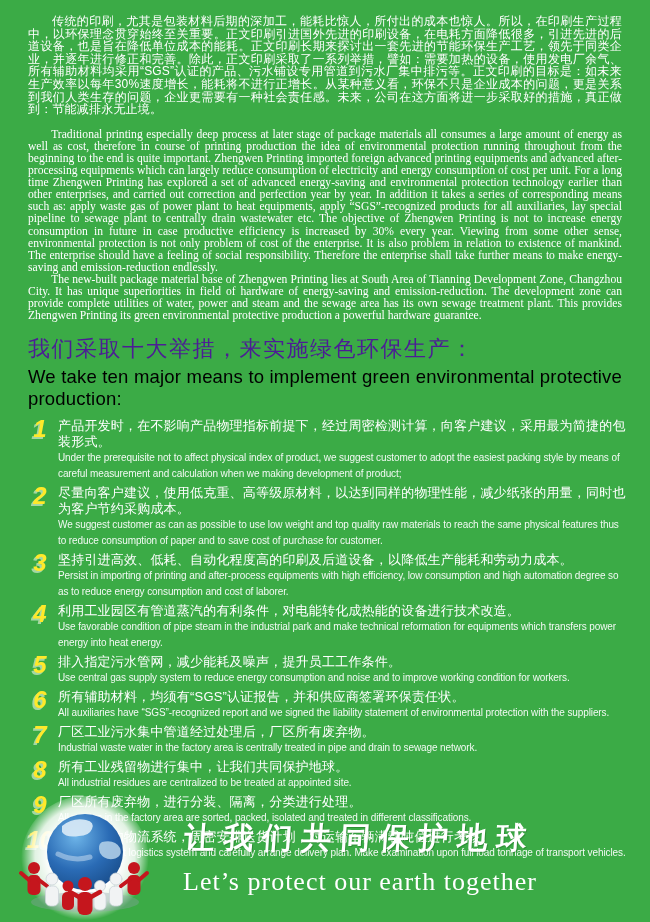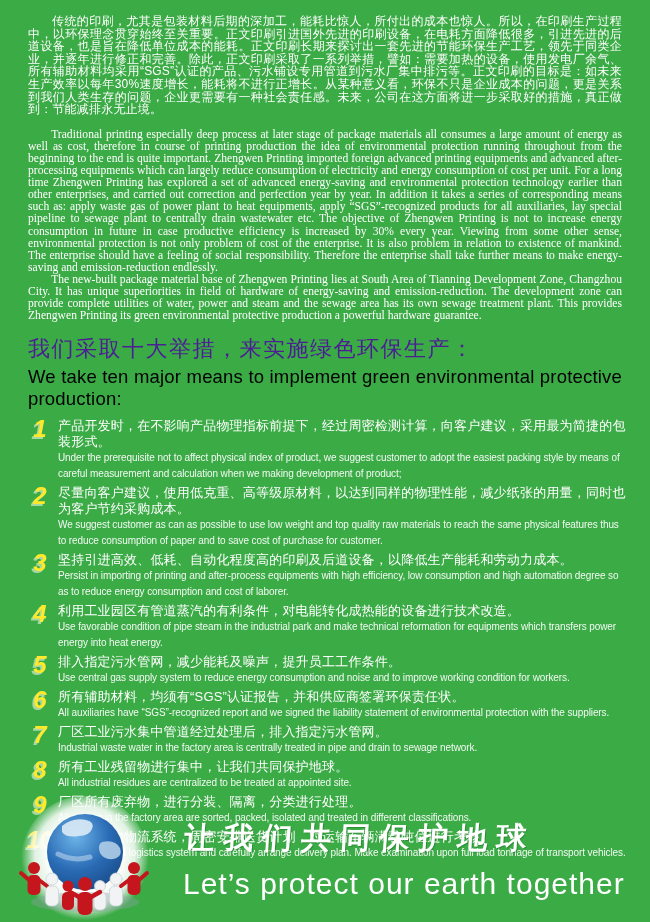--- a/index.html
+++ b/index.html
@@ -44,22 +44,22 @@
   
   .footer { position:absolute; left:0; bottom:0; width:650px; height:128px; }
   .globe-wrap { position:absolute; left:12px; bottom:-8px; width:146px; height:134px; }
   .footer-text { position:absolute; left:183px; top:24px; }
   .f-zh {
     font-size:30px; font-weight:bold; letter-spacing:9px;
     transform:skewX(-4deg); transform-origin:left bottom;
     text-shadow:1px 1px 0 rgba(0,60,0,0.25);
   }
   .f-en {
-    margin-top:8px; font-family:Liberation Sans, sans-serif;
-    font-size:30px; letter-spacing:1px;
+    margin-top:8px; font-family:Liberation Serif, serif;
+    font-size:26px; letter-spacing:1px;
   }
 </style>
 </head>
 <body>
 
 <div class="page">
 
   <p class="zh-intro first">传统的印刷，尤其是包装材料后期的深加工，能耗比惊人，所付出的成本也惊人。所以，在印刷生产过程中，以环保理念贯穿始终至关重要。正文印刷引进国外先进的印刷设备，在电耗方面降低很多，引进先进的后道设备，也是旨在降低单位成本的能耗。正文印刷长期来探讨出一套先进的节能环保生产工艺，领先于同类企业，并逐年进行修正和完善。除此，正文印刷采取了一系列举措，譬如：需要加热的设备，使用发电厂余气、所有辅助材料均采用“SGS”认证的产品、污水铺设专用管道到污水厂集中排污等。正文印刷的目标是：如未来生产效率以每年30%速度增长，能耗将不进行正增长。从某种意义看，环保不只是企业成本的问题，更是关系到我们人类生存的问题，企业更需要有一种社会责任感。未来，公司在这方面将进一步采取好的措施，真正做到：节能减排永无止境。</p>
 
   <p class="en-intro first-en">Traditional printing especially deep process at later stage of package materials all consumes a large amount of energy as well as cost, therefore in course of printing production the idea of environmental protection running throughout from the beginning to the end is quite important. Zhengwen Printing imported foreign advanced printing equipments and advanced after-processing equipments which can largely reduce consumption of electricity and energy consumption of cost per unit. For a long time Zhengwen Printing has explored a set of advanced energy-saving and environmental protection technology earlier than other enterprises, and carried out correction and perfection year by year. In addition it takes a series of corresponding means such as: apply waste gas of power plant to heat equipments, apply “SGS”-recognized products for all auxiliaries, lay special pipeline to sewage plant to centrally drain wastewater etc. The objective of Zhengwen Printing is not to increase energy consumption in future in case productive efficiency is increased by 30% every year. Viewing from some other sense, environmental protection is not only problem of cost of the enterprise. It is also problem in relation to existence of mankind. The enterprise should have a feeling of social responsibility. Therefore the enterprise shall take further means to make energy-saving and emission-reduction endlessly.</p>
@@ -107,21 +107,21 @@
     <li class="measure">
       <span class="num">6</span>
       <div class="measure-body">
         <p class="m-zh">所有辅助材料，均须有“SGS”认证报告，并和供应商签署环保责任状。</p>
         <p class="m-en">All auxiliaries have “SGS”-recognized report and we signed the liability statement of environmental protection with the suppliers.</p>
       </div>
     </li>
     <li class="measure">
       <span class="num">7</span>
       <div class="measure-body">
-        <p class="m-zh">厂区工业污水集中管道经过处理后，排入指定污水管网。</p>
+        <p class="m-zh">厂区工业污水集中管道经过处理后，厂区所有废弃物。</p>
         <p class="m-en">Industrial waste water in the factory area is centrally treated in pipe and drain to sewage network.</p>
       </div>
     </li>
     <li class="measure">
       <span class="num">8</span>
       <div class="measure-body">
         <p class="m-zh">所有工业残留物进行集中，让我们共同保护地球。</p>
         <p class="m-en">All industrial residues are centralized to be treated at appointed site.</p>
       </div>
     </li>

